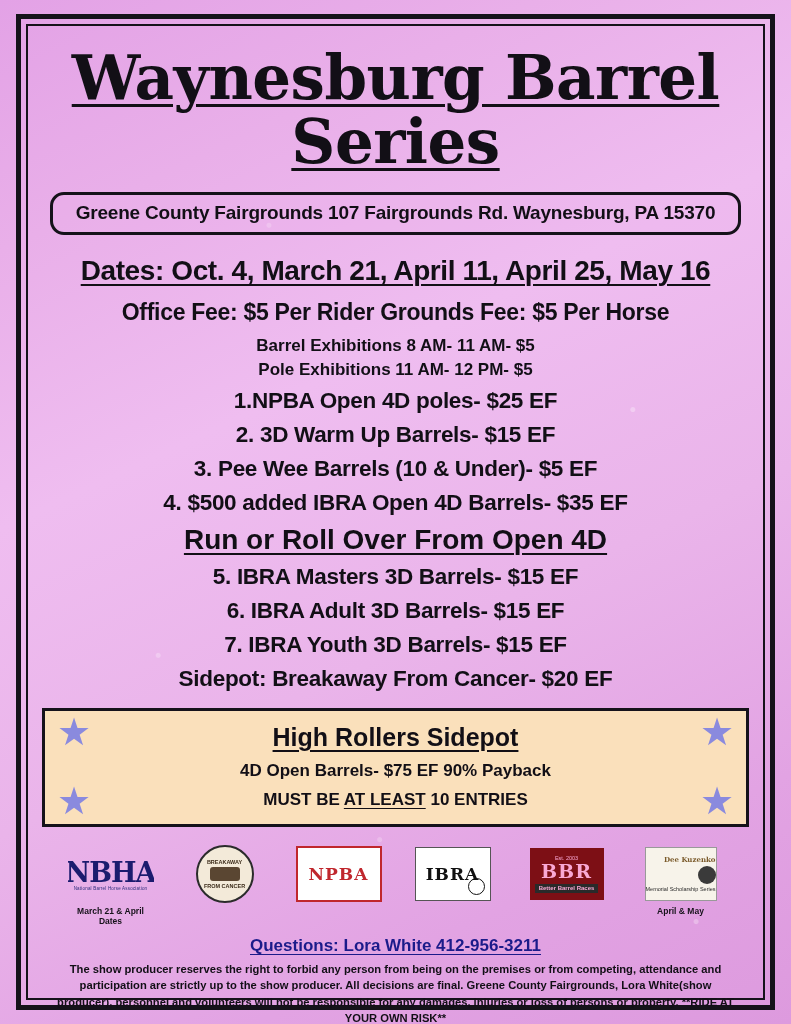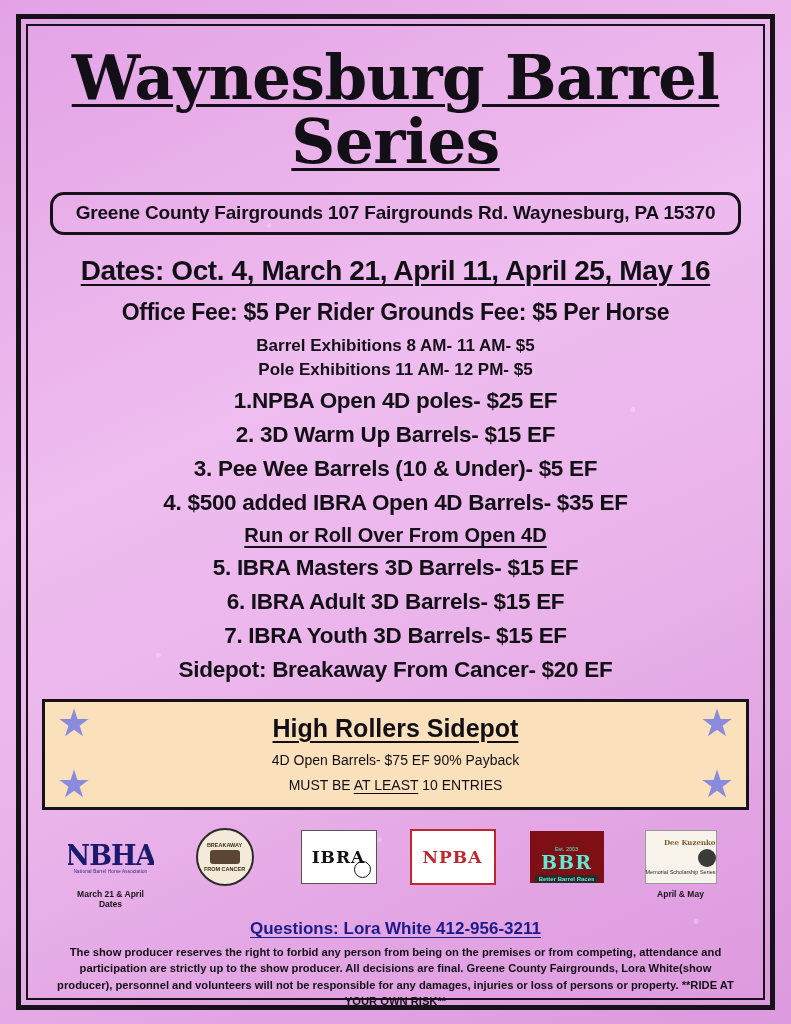--- a/index.html
+++ b/index.html
@@ -112,21 +112,21 @@
     text-decoration-thickness: 2px;
   }
   .class-line {
     margin-top: 8px;
     font-size: 22.5px;
     font-weight: bold;
     letter-spacing: -0.3px;
   }
   .runroll {
     margin-top: 8px;
-    font-size: 20px;
+    font-size: 28px;
     font-weight: bold;
     text-decoration: underline;
     text-underline-offset: 4px;
     text-decoration-thickness: 2px;
   }
   .sidepot-line {
     margin-top: 8px;
     font-size: 22.5px;
     font-weight: bold;
     letter-spacing: -0.3px;
@@ -141,22 +141,22 @@
   }
   .highroller .hr-title {
     font-size: 25px;
     font-weight: bold;
     text-decoration: underline;
     text-underline-offset: 4px;
     text-decoration-thickness: 2px;
   }
   .highroller .hr-line {
     margin-top: 9px;
-    font-size: 14px;
-    font-weight: normal;
+    font-size: 17px;
+    font-weight: bold;
   }
   .hr-u { text-decoration: underline; text-underline-offset: 3px; }
   .star {
     position: absolute;
     width: 34px;
     height: 34px;
     color: #8a8ade;
     font-size: 38px;
     line-height: 30px;
     text-align: center;
@@ -241,23 +241,23 @@
     background: #fff;
     border: 2px solid #c0272d;
     display: flex; align-items: center; justify-content: center;
     font-family: "DejaVu Serif", serif;
     font-weight: bold; font-size: 17px; color: #c0272d;
     letter-spacing: 1px;
   }
   .bbr-logo {
     width: 74px; height: 52px;
     background: #7d0f15;
-    color: #5eead4;
+    color: #f9a8d4;
     display: flex; flex-direction: column;
-    align-items: center; justify-content: flex-end;
+    align-items: center; justify-content: center;
     line-height: 1.1;
   }
   .bbr-logo .bbr-est { font-size: 5.5px; }
   .bbr-logo .bbr-main { font-family:"DejaVu Serif", serif; font-weight: bold; font-size: 19px; letter-spacing: 1px; }
   .bbr-logo .bbr-sub { font-size: 6px; font-weight: bold; background:#2a2a2a; padding: 1px 4px; margin-top: 2px; }
   .dee-logo {
     width: 70px; height: 52px;
     background: #f7f3ea;
     border: 1px solid #999;
     display: flex; flex-direction: column;
@@ -347,31 +347,31 @@
             <div>BREAKAWAY</div>
             <div class="cl-mid"></div>
             <div>FROM CANCER</div>
           </div>
         </div>
         <div class="logo-caption"></div>
       </div>
 
       <div class="logo-cell">
         <div class="logo-box">
+          <div class="npba-logo">NPBA</div>
+        </div>
+        <div class="logo-caption"></div>
+      </div>
+
+      <div class="logo-cell">
+        <div class="logo-box">
           <div class="ibra-logo">
             <span class="ibra-word">IBRA</span>
             <span class="ibra-globe"></span>
           </div>
-        </div>
-        <div class="logo-caption"></div>
-      </div>
-
-      <div class="logo-cell">
-        <div class="logo-box">
-          <div class="npba-logo">NPBA</div>
         </div>
         <div class="logo-caption"></div>
       </div>
 
       <div class="logo-cell">
         <div class="logo-box">
           <div class="bbr-logo">
             <div class="bbr-est">Est. 2003</div>
             <div class="bbr-main">BBR</div>
             <div class="bbr-sub">Better Barrel Races</div>

